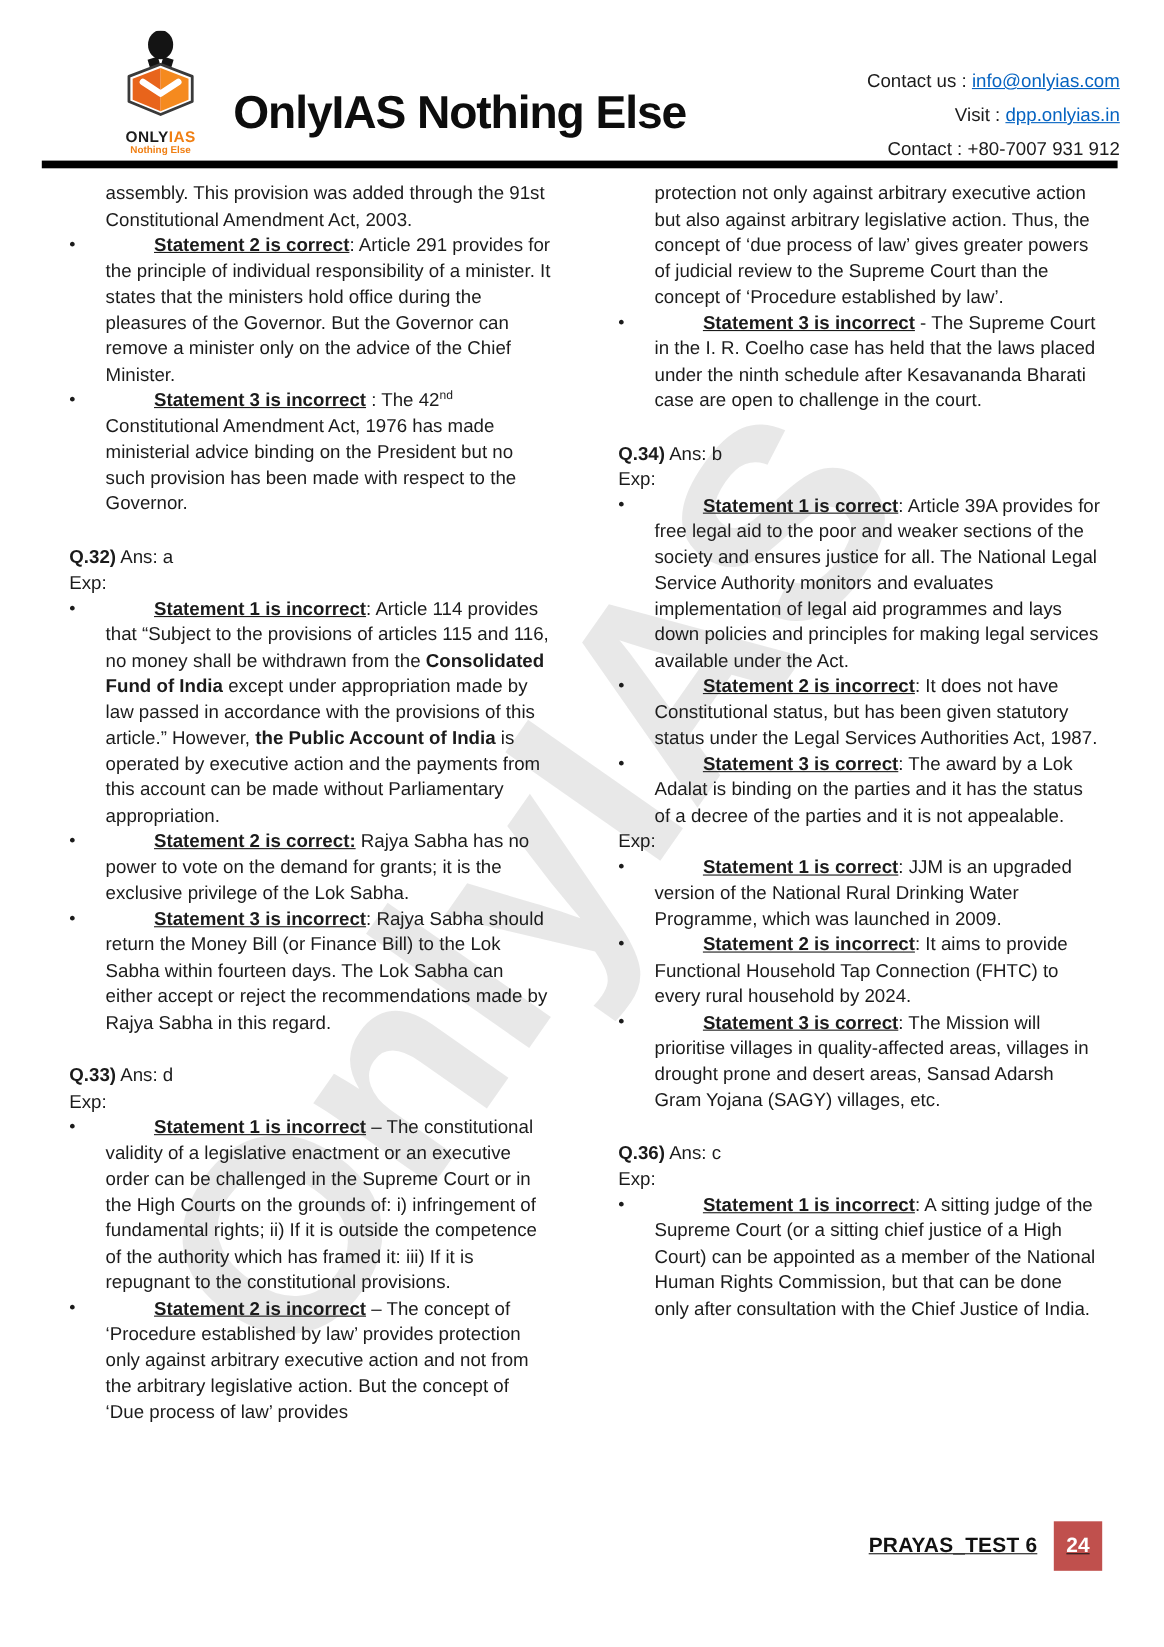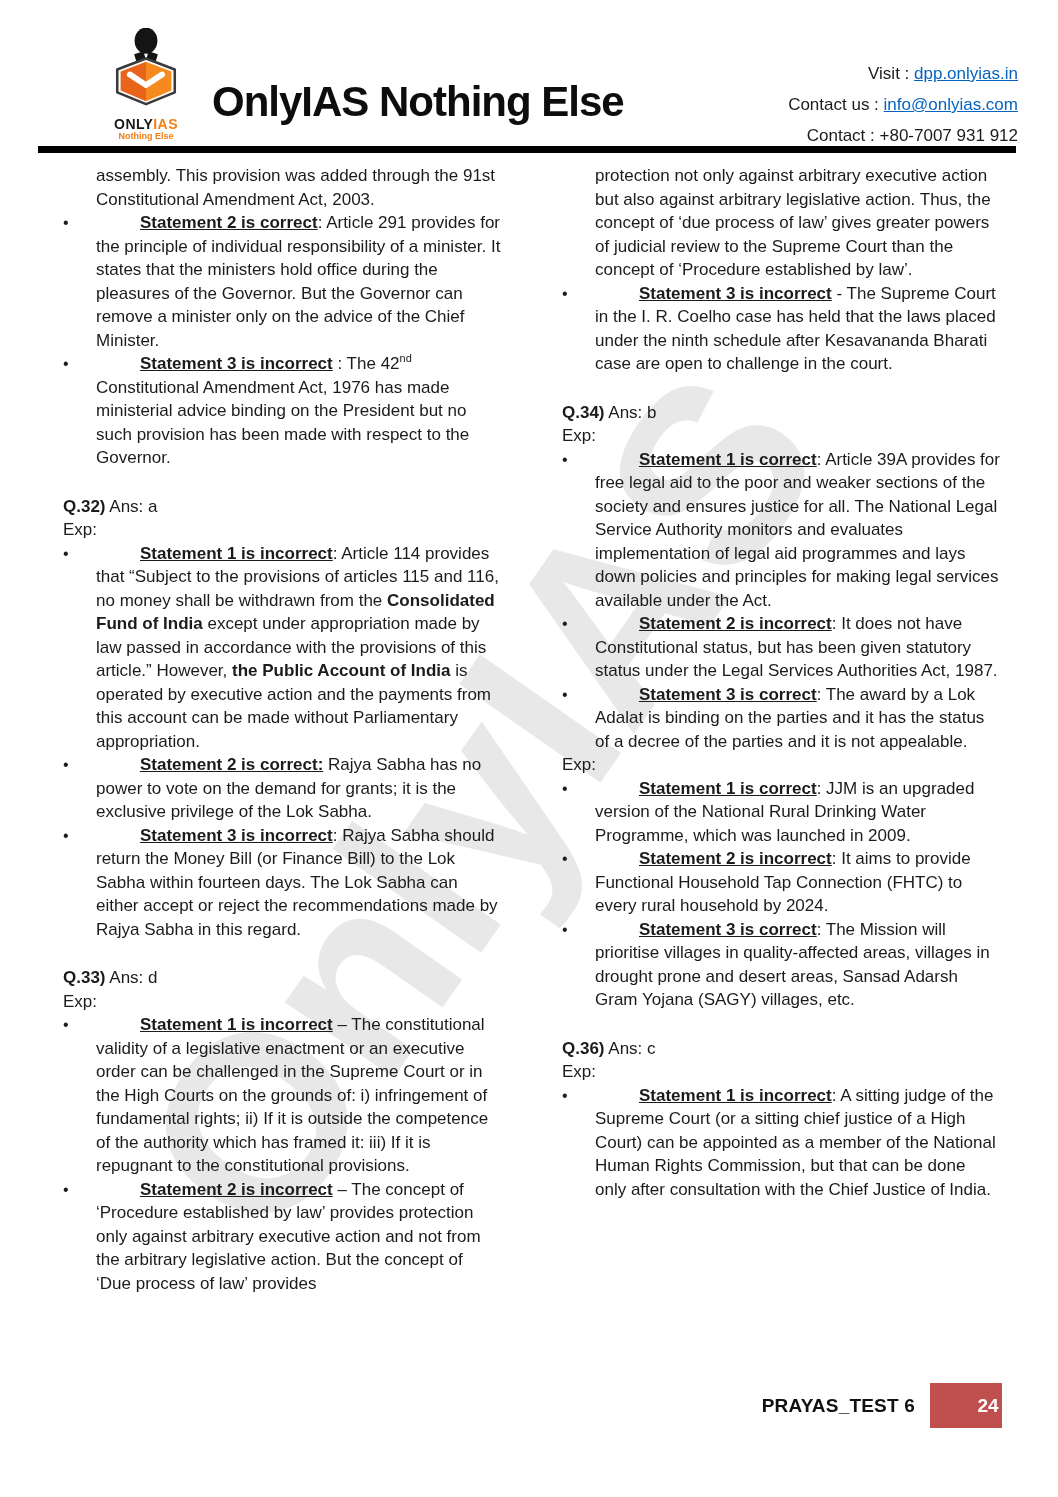--- a/index.html
+++ b/index.html
@@ -36,26 +36,26 @@
   .block{font-size:17px;line-height:23.5px;color:#1b1b1b;}
   .block.bullet{display:flex;}
   .block .marker{flex:none;width:33px;font-size:16px;}
   .block .content{flex:1;}
   .block.para .content{margin-left:33px;}
   .block.qa{margin-top:25px;}
   .b{font-weight:bold;}
   .u{text-decoration:underline;margin-left:44px;}
   sup{font-size:11px;line-height:0;vertical-align:super;}
   
-  .footer{position:absolute;right:56px;bottom:69px;display:flex;align-items:center;gap:15px;z-index:1;}
+  .footer{position:absolute;right:56px;bottom:69px;display:flex;align-items:center;gap:15px;z-index:1;text-decoration:underline;}
   .test-label{font-size:19px;font-weight:800;letter-spacing:.2px;color:#111;}
   .page-badge{
-    width:28px;height:45px;background:#c0504d;color:#fff;
+    width:44px;height:45px;background:#c0504d;color:#fff;
     display:flex;align-items:center;justify-content:center;
-    font-size:19px;font-weight:700;padding-left:44px;
+    font-size:19px;font-weight:700;
   }
 </style>
 </head>
 <body>
 
 <div class="page">
 
   <div class="header">
     <div class="logo">
       <svg viewBox="0 0 100 104">
@@ -64,22 +64,22 @@
         <path d="M50 36 L84 49 L84 76 L50 90 L16 76 L16 49 Z" fill="#ffffff" stroke="#3a3a3a" stroke-width="3" stroke-linejoin="round"></path>
         <polygon points="20,51.5 50,40 50,86.5 20,74" fill="#e8641b"></polygon>
         <polygon points="80,51.5 50,40 50,86.5 80,74" fill="#f58a1f"></polygon>
         <polyline points="31,55 50,67.5 69,55" fill="none" stroke="#ffffff" stroke-width="7" stroke-linecap="round" stroke-linejoin="round"></polyline>
       </svg>
       <div class="brand-line"><span>ONLY</span><span class="brand-orange" style="color: rgb(240, 127, 19);">IAS</span></div>
       <div class="tagline" style="color: rgb(240, 127, 19);">Nothing Else</div>
     </div>
     <h1 class="page-title">OnlyIAS Nothing Else</h1>
     <div class="contact" id="contact">
+        <div><span>Contact us : </span><a href="#" style="color: rgb(5, 99, 193);">info@onlyias.com</a></div>
         <div><span>Visit : </span><a href="#" style="color: rgb(5, 99, 193);">dpp.onlyias.in</a></div>
-        <div><span>Contact us : </span><a href="#" style="color: rgb(5, 99, 193);">info@onlyias.com</a></div>
         <div><span>Contact : +80-7007 931 912</span></div>
       </div>
   </div>
 
   <div class="rule"></div>
 
   <div class="watermark" style="color: rgb(214, 214, 214);">OnlyIAS</div>
 
   <div class="main">
     <div class="col" id="col-left">

